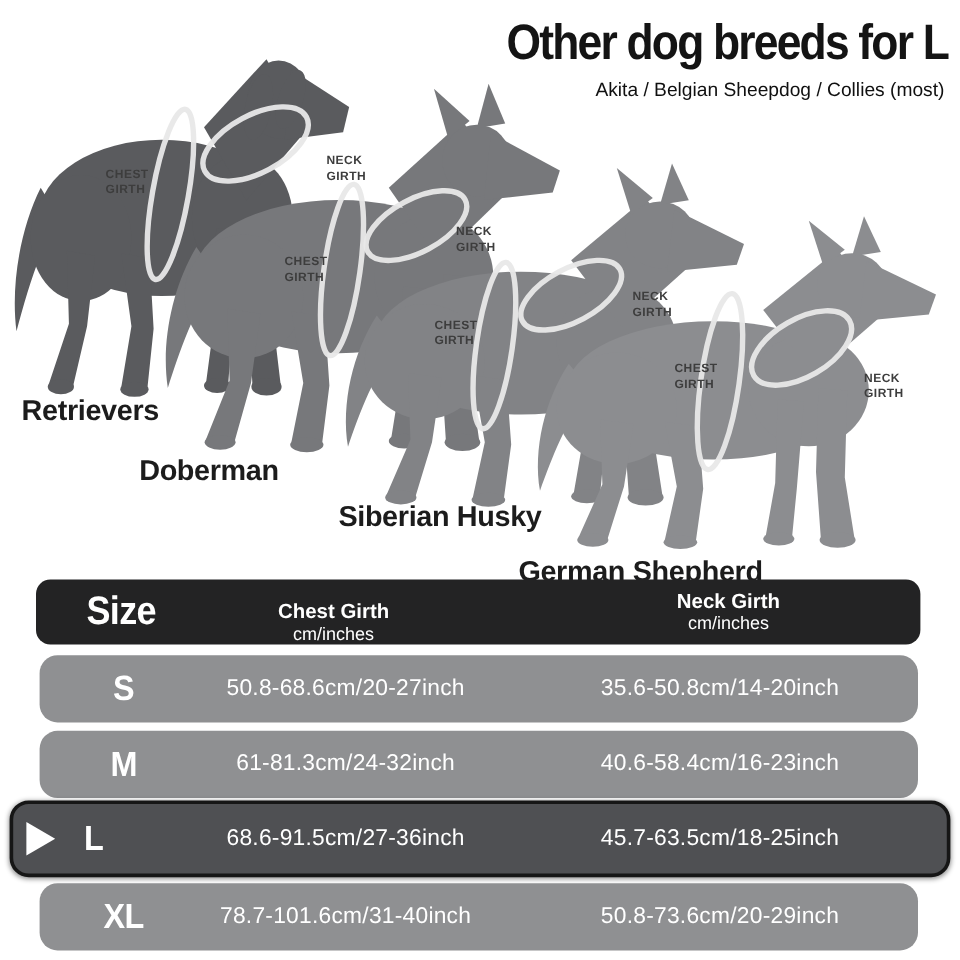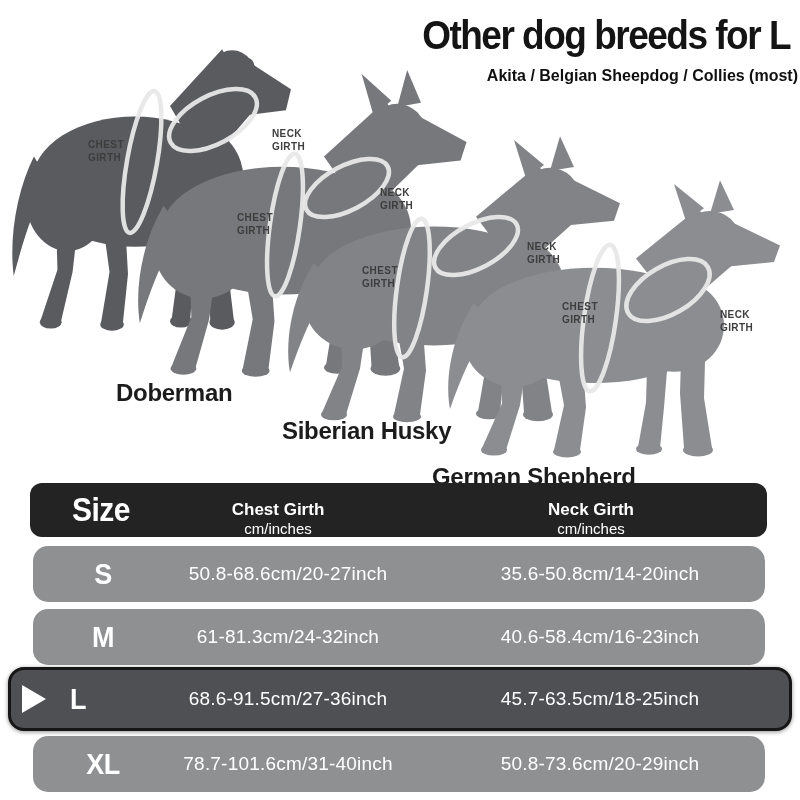--- a/index.html
+++ b/index.html
@@ -12,42 +12,42 @@
   .girth-text{font-family:"Liberation Sans",sans-serif;font-size:10px;font-weight:700;
               fill:#3d3d3d;letter-spacing:.4px;}
 
   .breed-label{position:absolute;font-weight:700;font-size:24px;color:#1c1c1c;
                letter-spacing:-.3px;line-height:1.08;white-space:nowrap;}
 
   
   .title{position:absolute;top:12px;right:10px;font-size:37px;font-weight:800;
          letter-spacing:-1.5px;color:#141414;transform:scaleY(1.12);
          transform-origin:top right;white-space:nowrap;}
-  .breeds{position:absolute;top:64px;right:2px;text-align:right;font-size:16px;
-          line-height:23px;color:#101010;font-weight:700;}
+  .breeds{position:absolute;top:64px;right:13px;text-align:right;font-size:16px;
+          line-height:23px;color:#101010;font-weight:400;}
 
   
   .pill{position:absolute;border-radius:15px;}
   .hdr{left:30px;top:483px;width:737px;height:54px;background:#232324;border-radius:12px;}
   .row-bg{left:33px;width:732px;height:56px;background:#8f9092;}
   .row-s{top:546px;} .row-m{top:609px;} .row-xl{top:736px;}
   .row-l{left:8px;top:667px;width:778px;height:58px;background:#4f5053;
          border:3px solid #161616;border-radius:16px;box-shadow:0 1px 4px rgba(0,0,0,.45);}
 
   .cell{position:absolute;display:flex;align-items:center;justify-content:center;
         color:#ffffff;}
   .c-size{left:63px;width:80px;}
   .c-size-l{left:38px;width:80px;}
   .c-chest{left:153px;width:270px;}
   .c-neck{left:460px;width:280px;}
   .hcell{height:54px;top:483px;flex-direction:column;line-height:1.15;}
   .h-size{left:61px;width:80px;font-size:30px;font-weight:800;letter-spacing:-.5px;
           transform:scaleY(1.1);}
   .h-chest{left:143px;width:270px;justify-content:flex-end;}
-  .h-neck{left:451px;width:280px;justify-content:flex-end;}
+  .h-neck{left:467px;width:280px;}
   .hdr-col-title{font-size:17px;font-weight:700;}
   .hdr-col-unit{font-size:15px;font-weight:400;}
   .rcell-s{top:546px;height:56px;} .rcell-m{top:609px;height:56px;}
   .rcell-l{top:667px;height:64px;} .rcell-xl{top:736px;height:56px;}
   .size-letter{font-size:27px;font-weight:800;transform:scaleY(1.08);letter-spacing:-.5px;}
   .val{font-size:19px;font-weight:400;letter-spacing:.2px;}
   .arrow{position:absolute;left:22px;top:685px;width:0;height:0;
          border-top:14px solid transparent;border-bottom:14px solid transparent;
          border-left:24px solid #ffffff;}
 </style>
@@ -137,20 +137,21 @@
     <text class="girth-text" x="527" y="263">GIRTH</text>
 
     <text class="girth-text" x="562" y="310">CHEST</text>
     <text class="girth-text" x="562" y="323">GIRTH</text>
     <text class="girth-text" x="720" y="318">NECK</text>
     <text class="girth-text" x="720" y="331">GIRTH</text>
   </g>
 </svg>
 
 <div class="breed-label" style="left:18px;top:330px;">
+  <div>Retrievers</div>
 </div>
 <div class="breed-label" style="left:104px;top:380px;margin-left:12px;">
   <div>Doberman</div>
 </div>
 <div class="breed-label" style="left:282px;top:418px;">
   <div>Siberian Husky</div>
 </div>
 <div class="breed-label" style="left:432px;top:464px;">
   <div>German Shepherd</div>
 </div>

